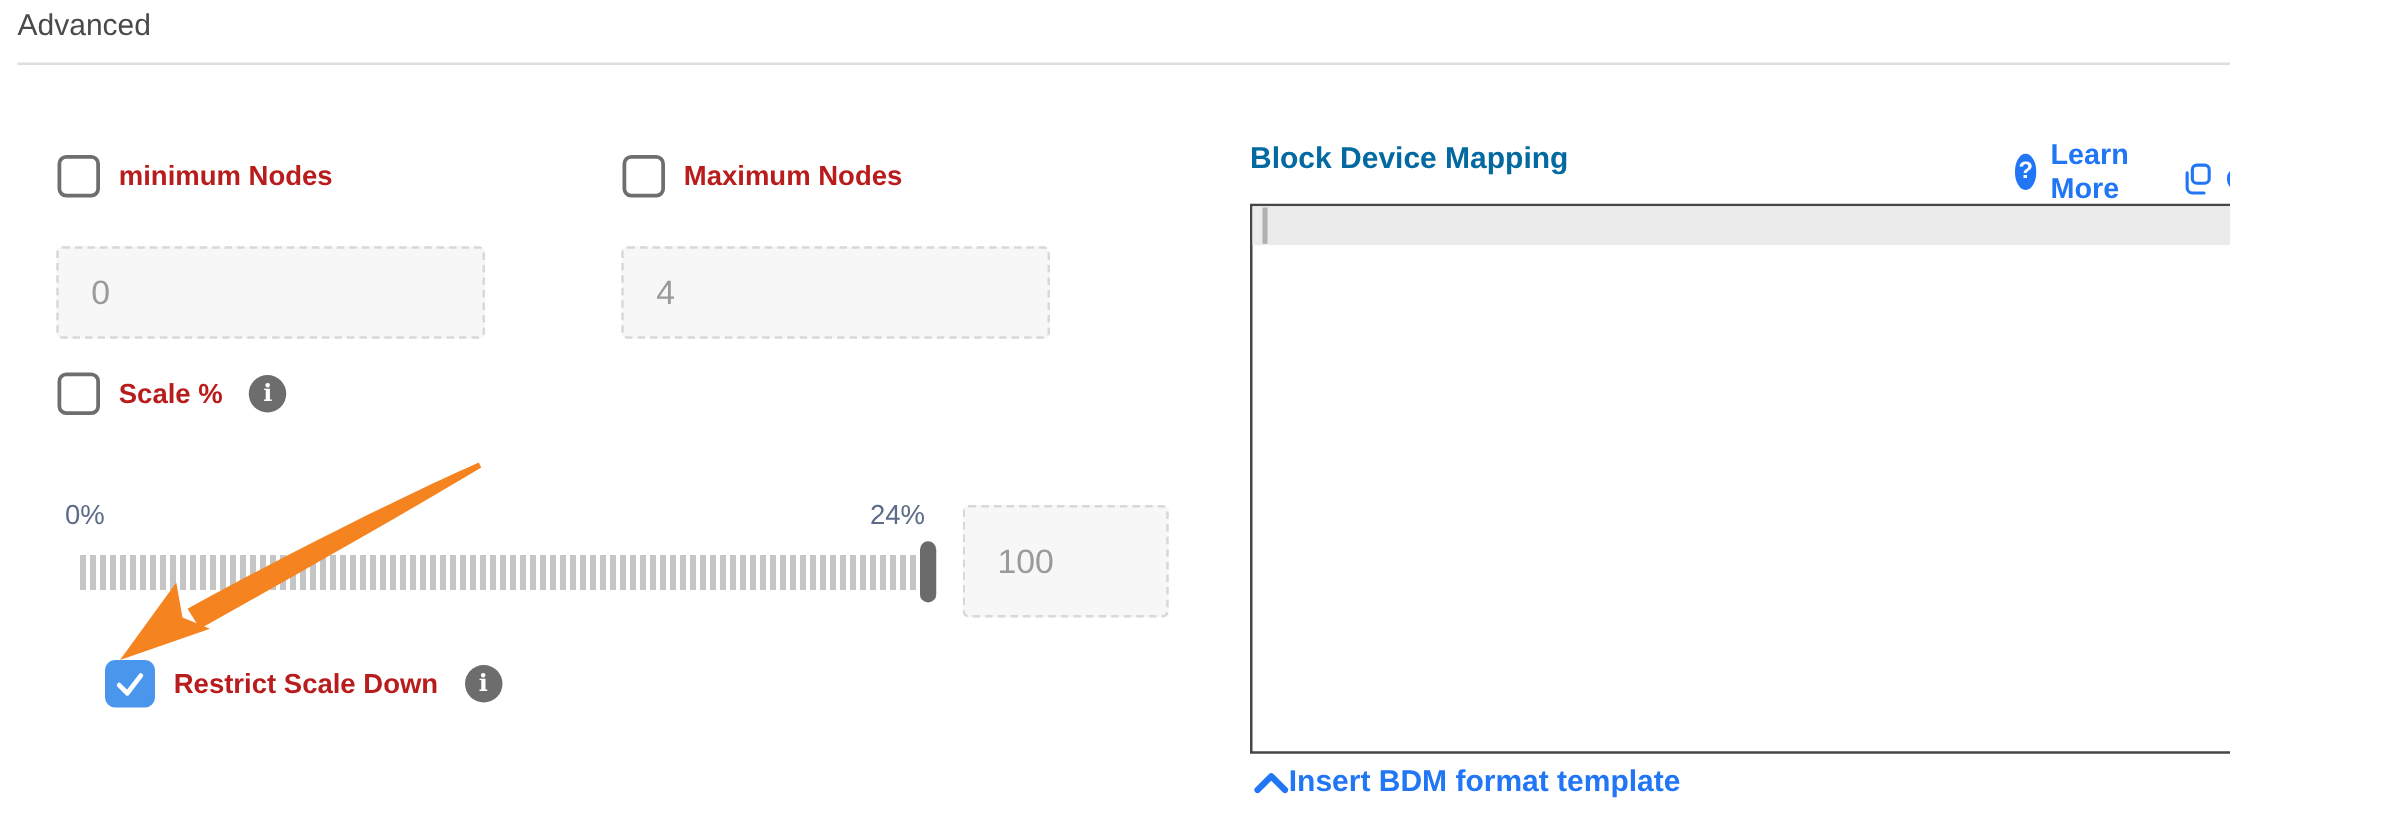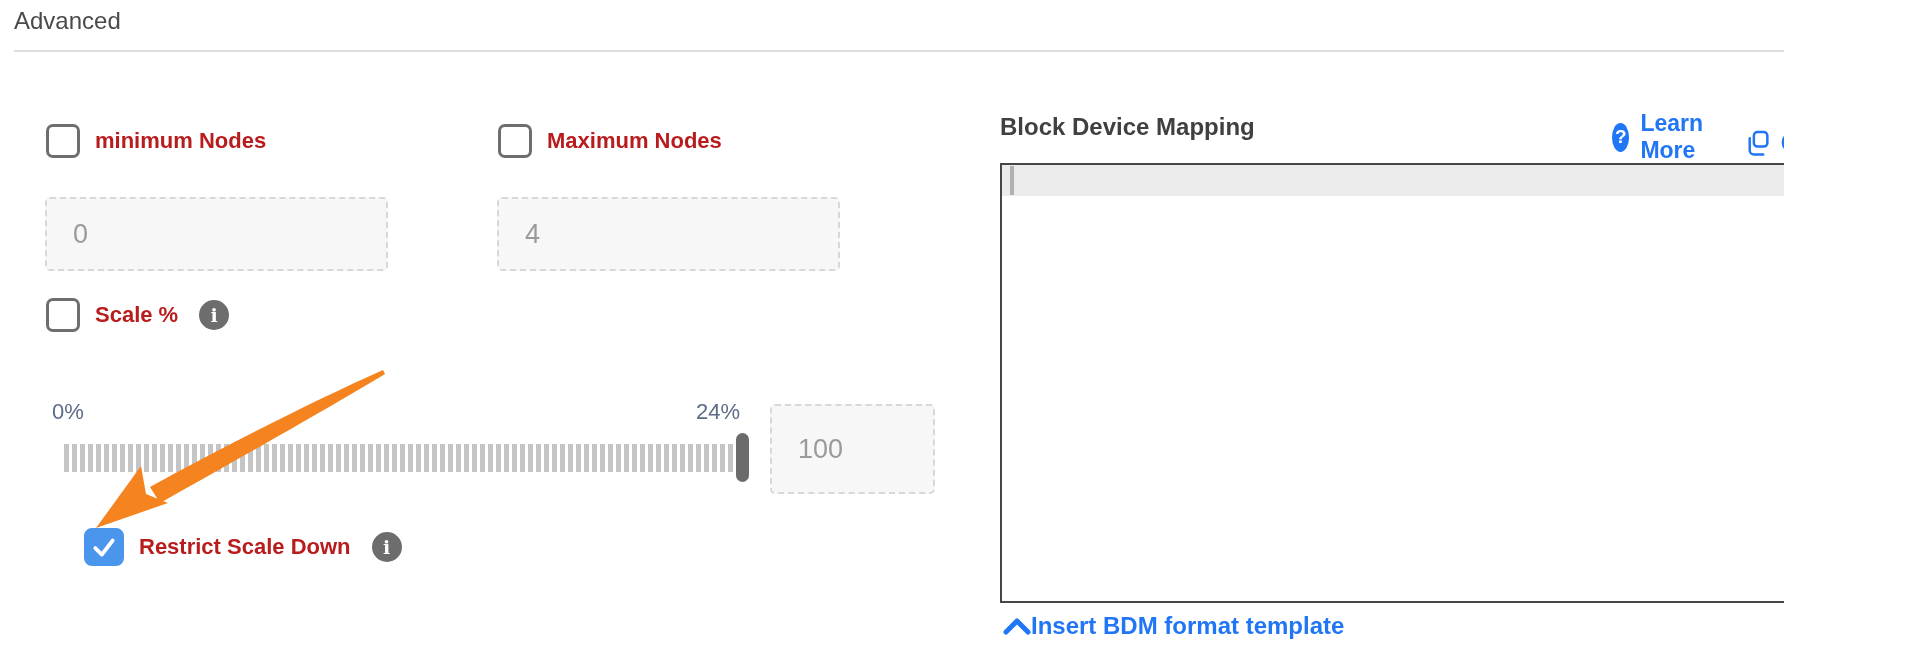--- a/index.html
+++ b/index.html
@@ -53,21 +53,21 @@
   }
   .slider-handle {
     position:absolute; left:736px; top:433px; width:13px; height:49px;
     background:#6b6b6b; border-radius:7px; cursor:grab;
   }
 
   
   .arrow-svg { position:absolute; left:0; top:0; width:1920px; height:656px; pointer-events:none; }
 
   
-  .bdm-title { position:absolute; left:1000px; top:113px; font-size:24px; font-weight:600; color:#404040; }
+  .bdm-title { position:absolute; left:1000px; top:113px; font-size:24px; font-weight:600; color:#0369a1; }
   .bdm-links { position:absolute; left:1612px; top:110px; display:flex; align-items:center; }
   .link { display:flex; align-items:center; gap:11px; cursor:pointer; color:#2076f5;
           font-size:23px; font-weight:600; }
   .link + .link { margin-left:30px;margin-top:12px; }
   .q-icon {
     width:29px; height:29px; border-radius:50%; background:#2076f5; color:#fff;
     display:flex; align-items:center; justify-content:center;
     font-size:19px; font-weight:700;
   }
   .bdm-editor {

